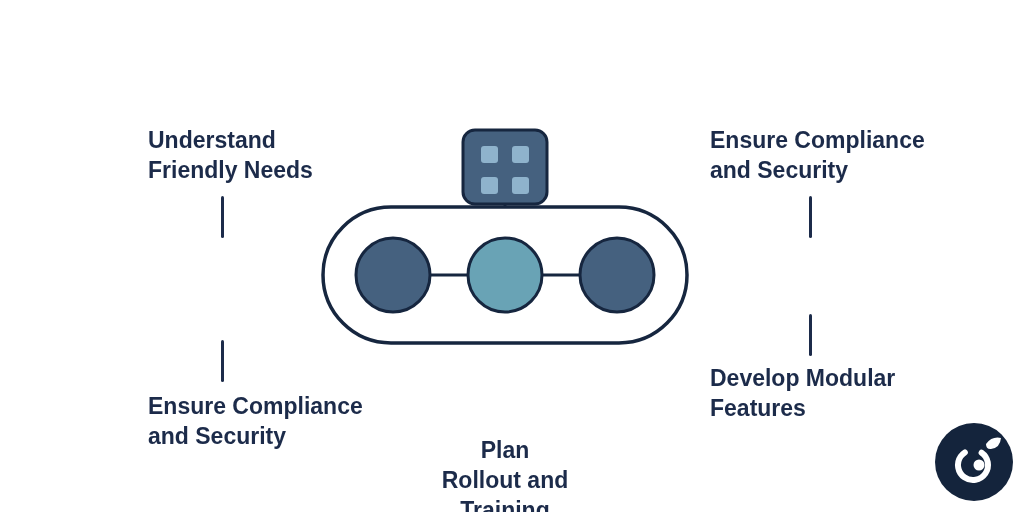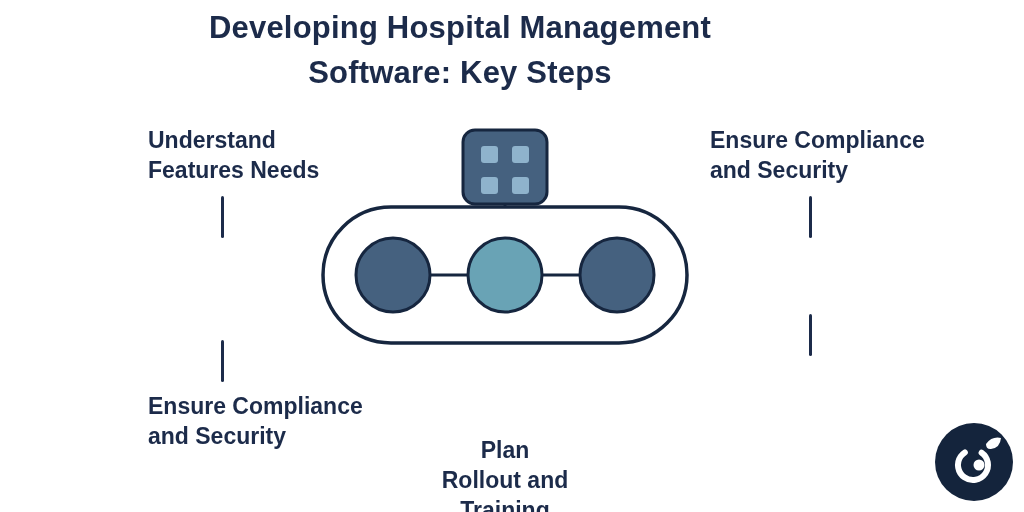--- a/index.html
+++ b/index.html
@@ -61,42 +61,42 @@
     top: 422px;
     width: 80px;
     height: 80px;
   }
 </style>
 </head>
 <body>
 
 <div class="canvas">
 
-  <div class="title">Developing Hospital Management
-Software: Key Steps</div>
 
   <div class="label" style="left:148px; top:126px;">Understand
-Features Needs</div>
+Friendly Needs</div>
 
   <div class="connector" style="left:221px; top:196px; height:42px;"></div>
 
 
   <div class="connector" style="left:221px; top:340px; height:42px;"></div>
 
   <div class="label" style="left:148px; top:392px;">Ensure Compliance
 and Security</div>
 
   <div class="label" style="left:710px; top:126px;">Ensure Compliance
 and Security</div>
 
   <div class="connector" style="left:809px; top:196px; height:42px;"></div>
 
 
   <div class="connector" style="left:809px; top:314px; height:42px;"></div>
 
+  <div class="label" style="left:710px; top:364px;">Develop Modular
+Features</div>
 
   <div class="label center-text" style="left:400px; top:392px; width:210px;">Plan
 Rollout and
 Training</div>
 
   <svg class="diagram-svg" viewBox="0 0 380 225">
 
     <line x1="190" y1="78" x2="190" y2="152" stroke="#16263f" stroke-width="3"></line>
 
     <g>

